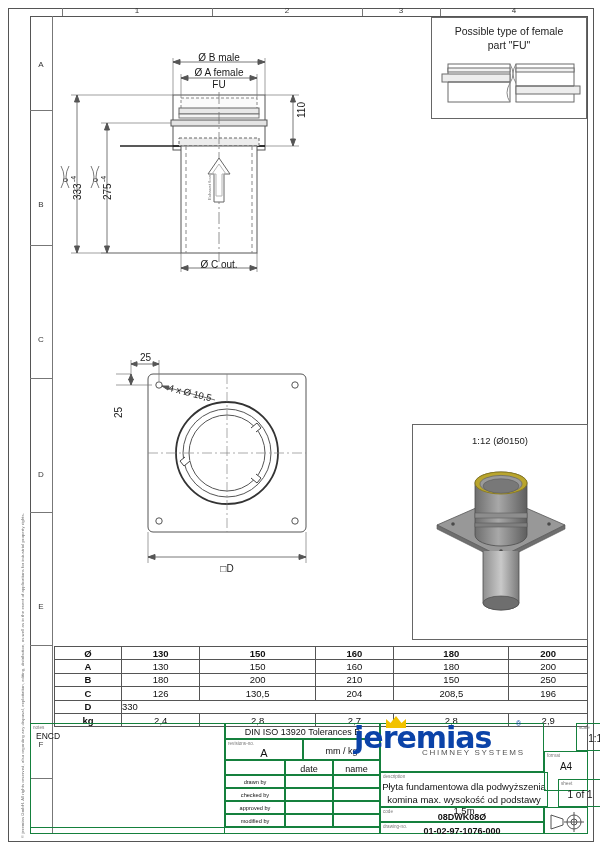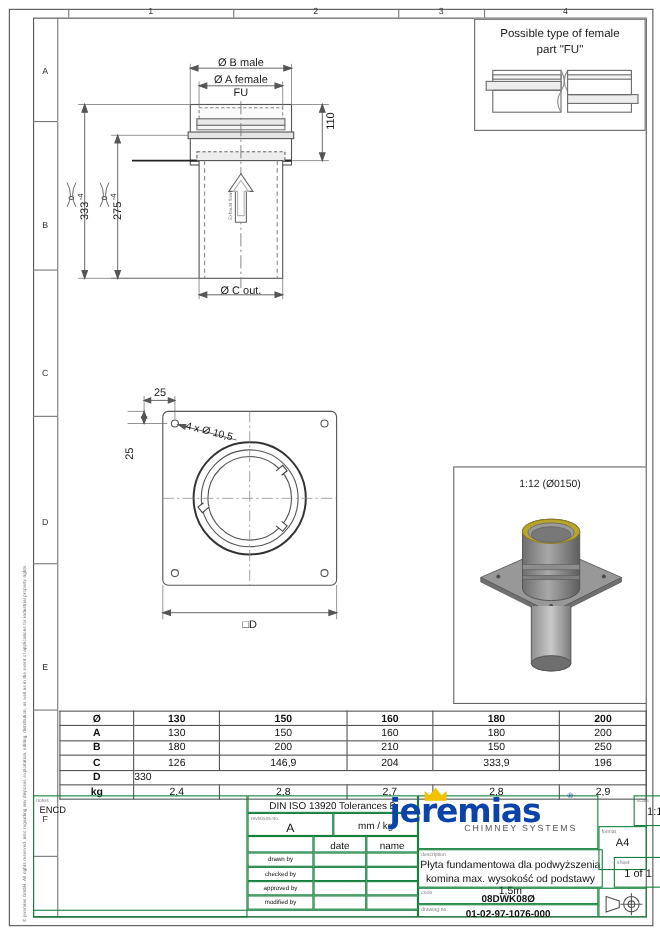--- a/index.html
+++ b/index.html
@@ -308,23 +308,23 @@
           <td class="lbl">B</td>
           <td>180</td>
           <td>200</td>
           <td>210</td>
           <td>150</td>
           <td>250</td>
         </tr>
         <tr>
           <td class="lbl">C</td>
           <td>126</td>
-          <td>146,9</td>
+          <td>130,5</td>
           <td>204</td>
-          <td>333,9</td>
+          <td>208,5</td>
           <td>196</td>
         </tr>
         <tr>
           <td class="lbl">D</td>
           <td colspan="5" style="text-align: left; padding-right: 190px;">330</td>
         </tr>
         <tr>
           <td class="lbl">kg</td>
           <td>2,4</td>
           <td>2,8</td>

